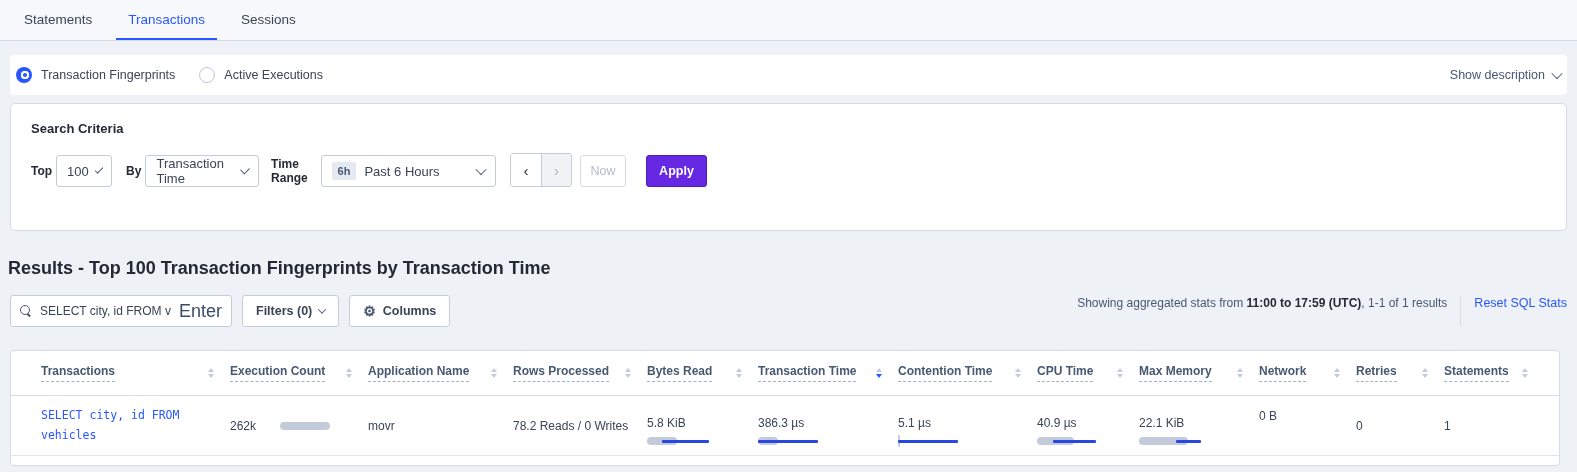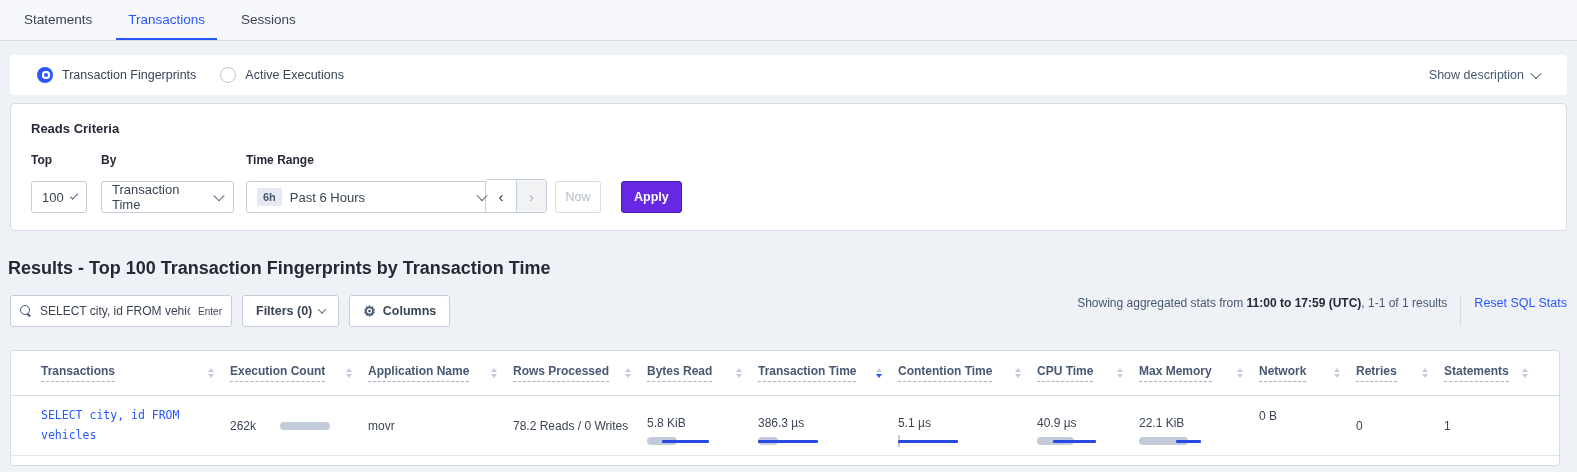--- a/index.html
+++ b/index.html
@@ -22,21 +22,21 @@
     display:flex; align-items:center; padding: 0 12px;
     font-size: 13.5px; color:#394455; cursor:pointer;
     border-bottom: 2px solid transparent;
   }
   .tab.active { color:#2957ff; border-bottom-color:#2957ff; font-weight:400; }
 
   
   .radio-row {
     margin: 14px 10px 0 10px; height: 40px;
     background:#fff; border-radius:4px;
-    display:flex; align-items:center; padding:0 27px; gap:24px;
+    display:flex; align-items:center; padding:0 6px; gap:24px;
   }
   .radio-opt { display:flex; align-items:center; gap:9px; cursor:pointer; }
   .radio-circle {
     width:16px; height:16px; border-radius:50%;
     border:1px solid #c0c8d9; background:#fff;
     display:flex; align-items:center; justify-content:center;
   }
   .radio-opt.selected .radio-circle {
     border:none; background:#2957ff;
   }
@@ -62,21 +62,21 @@
   }
 
   
   .criteria-card {
     margin: 8px 10px 0 10px; background:#fff;
     border:1px solid #d6dbe7; border-radius:5px;
     padding: 17px 20px 22px 20px; height:128px;
   }
   .criteria-title { font-size:13px; font-weight:bold; color:#242a35; }
   .criteria-controls { display:flex; margin-top:17px; align-items:flex-end; }
-  .ctrl-group { display:flex; flex-direction:column; gap:14px; }
+  .ctrl-group { display:flex; flex-direction:row; gap:4px;align-items:center; }
   .ctrl-label { font-size:12px; font-weight:bold; color:#242a35; }
   .select {
     height:32px; border:1px solid #c4ccda; border-radius:3px; background:#fff;
     display:flex; align-items:center; padding:0 10px; gap:8px;
     font-size:13px; color:#394455; cursor:pointer;
   }
   .select .chev { margin-left:auto; }
   .sel-top { width:56px; }
   .sel-by { width:133px; margin-left:14px; }
   .sel-range { width:225px; margin-left:12px; }
@@ -105,21 +105,21 @@
   .results-title { margin: 27px 16px 0 8px; font-size:18px; font-weight:bold; color:#242a35; }
   .toolbar { margin: 16px 10px 0 10px; display:flex; align-items:center; }
   .search-box {
     width:222px; height:32px; background:#fff; border:1px solid #c4ccda; border-radius:3px;
     display:flex; align-items:center; padding:0 9px; gap:8px;
   }
   .search-box input {
     border:none; outline:none; flex:1; min-width:0; font-size:12px; color:#394455;
     font-family:"Liberation Sans",sans-serif; background:transparent;
   }
-  .enter-hint { font-size:10px; color:#3d4a68; }
+  .enter-hint { font-size:18px; color:#3d4a68; }
   .mag { position:relative; width:12px; height:12px; flex:none; }
   .mag::before { content:""; position:absolute; left:0; top:0; width:8px; height:8px; border:1.5px solid #475872; border-radius:50%; }
   .mag::after { content:""; position:absolute; left:8px; top:8px; width:4px; height:1.5px; background:#475872; transform:rotate(45deg); transform-origin:0 0; }
   .tool-btn {
     margin-left:10px; height:32px; background:#fff; border:1px solid #c4ccda; border-radius:3px;
     display:flex; align-items:center; gap:7px; padding:0 13px;
     font-size:12.5px; font-weight:bold; color:#394455; cursor:pointer;
   }
   .tool-btn .chev { width:6px; height:6px; }
   .gear-glyph { font-size:14px; color:#475872; line-height:1; }
@@ -179,21 +179,21 @@
     <span class="radio-circle"></span>
     <span class="radio-label">Active Executions</span>
   </div>
   <div class="show-desc">
     <span>Show description</span>
     <span class="chev"></span>
   </div>
 </div>
 
 <div class="criteria-card">
-  <div class="criteria-title">Reads Criteria</div>
+  <div class="criteria-title">Search Criteria</div>
   <div class="criteria-controls">
     <div class="ctrl-group">
       <span class="ctrl-label">Top</span>
       <div class="select sel-top">
         <span>100</span>
         <span class="chev"></span>
       </div>
     </div>
     <div class="ctrl-group sel-by" style="border:none;padding:0;height:auto;">
       <span class="ctrl-label">By</span>

